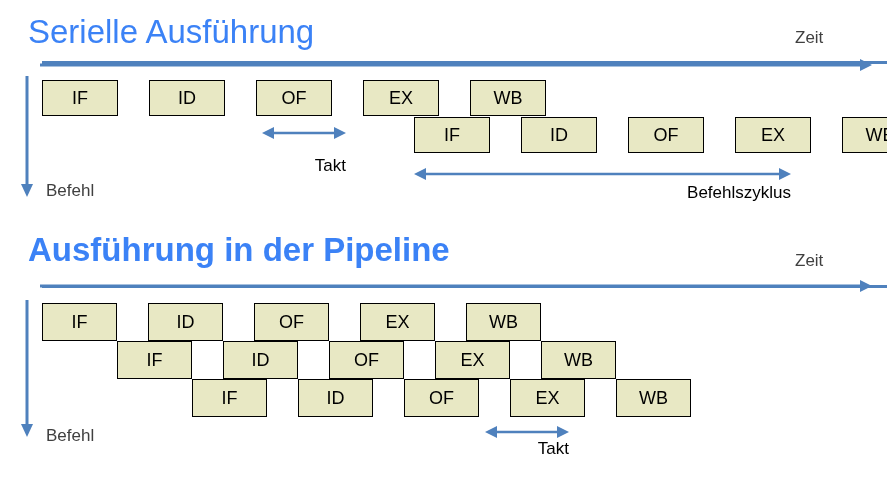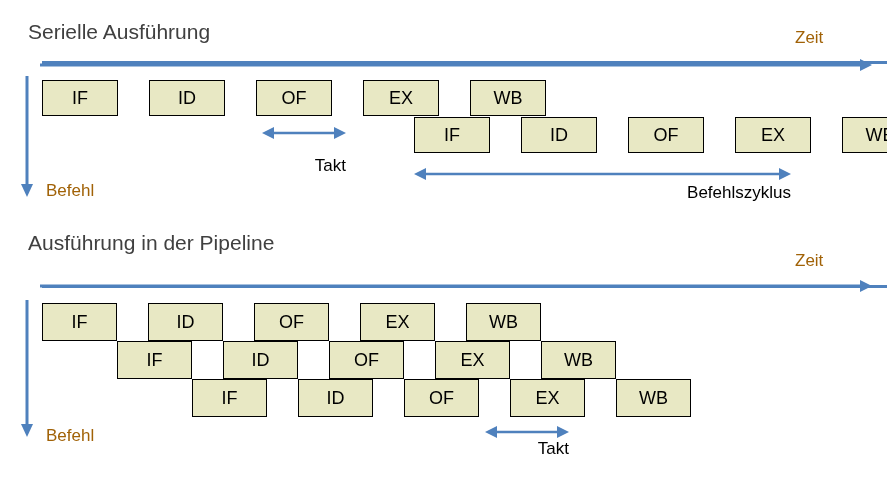--- a/index.html
+++ b/index.html
@@ -15,42 +15,42 @@
     position: relative;
     width: 887px;
     height: 483px;
     background: #ffffff;
     overflow: hidden;
   }
 
   
   .slide-title {
     position: absolute;
-    font-size: 21px;
+    font-size: 33px;
     line-height: 32px;
-    color: #404040;
+    color: #3b82f6;
     white-space: nowrap;
     letter-spacing: 0px;
   }
 
   
   .axis-h {
     position: absolute;
     height: 12px;
   }
   .axis-v {
     position: absolute;
     width: 14px;
   }
   .axis-label {
     position: absolute;
     font-size: 17px;
     line-height: 20px;
     white-space: nowrap;
-    color: #a16207;
+    color: #404040;
   }
 
   
   .stage-row {
     position: absolute;
     display: flex;
     gap: 32px;
   }
   .stage-box {
     box-sizing: border-box;
@@ -130,21 +130,21 @@
   </svg>
   <div class="measure-label" style="left:262px; top:156px; width:84px;">Takt</div>
 
   <svg class="measure" style="left:414px; top:167px; width:377px; height:14px;" viewBox="0 0 377 14" preserveAspectRatio="none">
     <line x1="11" y1="7" x2="366" y2="7" stroke="#4F81BD" stroke-width="2.5"></line>
     <polygon points="12,1 0,7 12,13" fill="#4F81BD"></polygon>
     <polygon points="365,1 377,7 365,13" fill="#4F81BD"></polygon>
   </svg>
   <div class="measure-label" style="left:414px; top:183px; width:377px;">Befehlszyklus</div>
 
-  <div class="slide-title" style="left:28px; top:227px;">Ausführung in der Pipeline</div>
+  <div class="slide-title" style="left:28px; top:234px;font-weight:bold;">Ausführung in der Pipeline</div>
 
   <div class="title-rule" style="left:42px; top:285px; width:845px;"></div>
 
   <svg class="axis-h" style="left:40px; top:279px; width:832px; height:14px;" viewBox="0 0 832 14" preserveAspectRatio="none">
     <line x1="0" y1="7" x2="820" y2="7" stroke="#4F81BD" stroke-width="3"></line>
     <polygon points="820,1 832,7 820,13" fill="#4F81BD"></polygon>
   </svg>
   <div class="axis-label" style="left:795px; top:251px;">Zeit</div>
 
   <svg class="axis-v" style="left:19px; top:300px; width:16px; height:138px;" viewBox="0 0 16 138" preserveAspectRatio="none">

